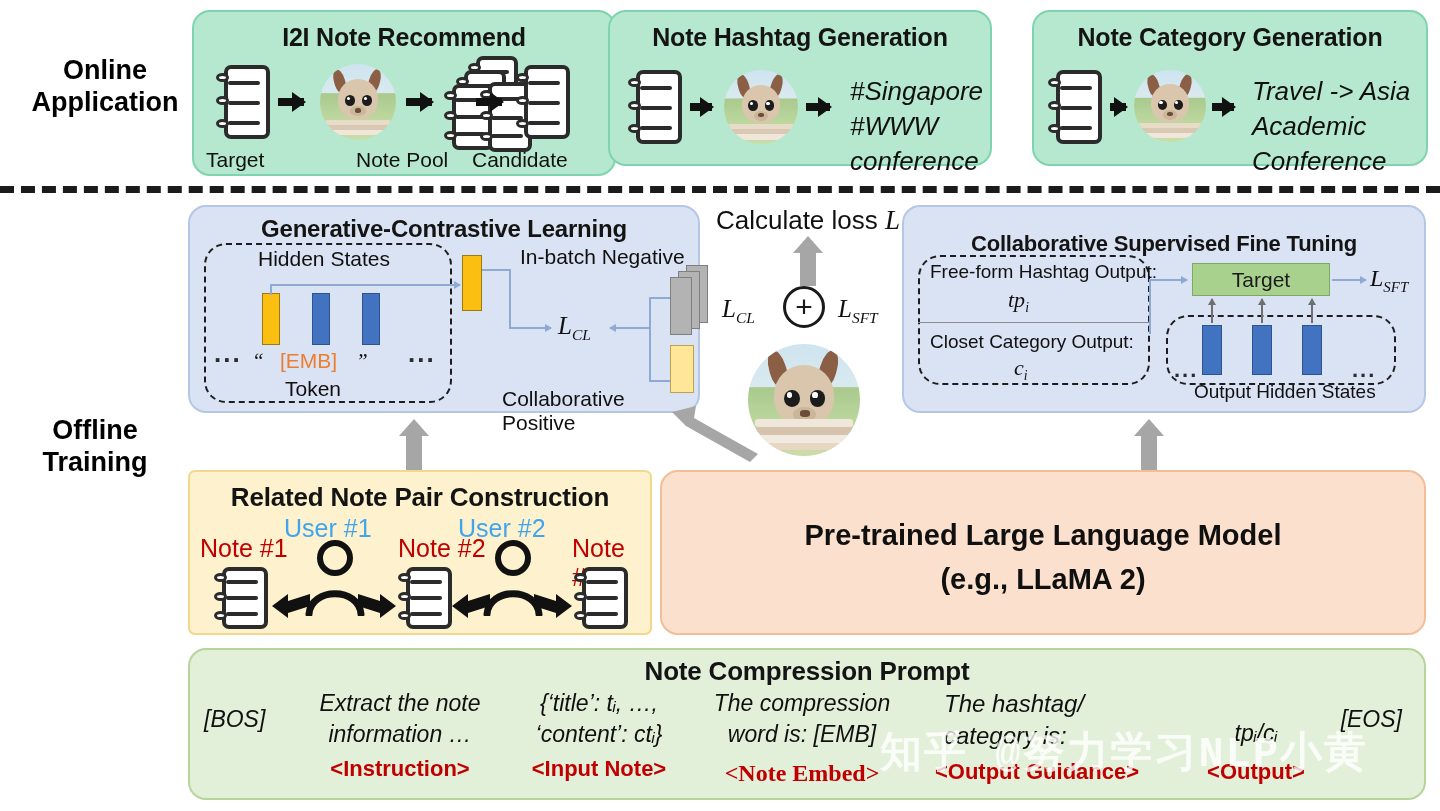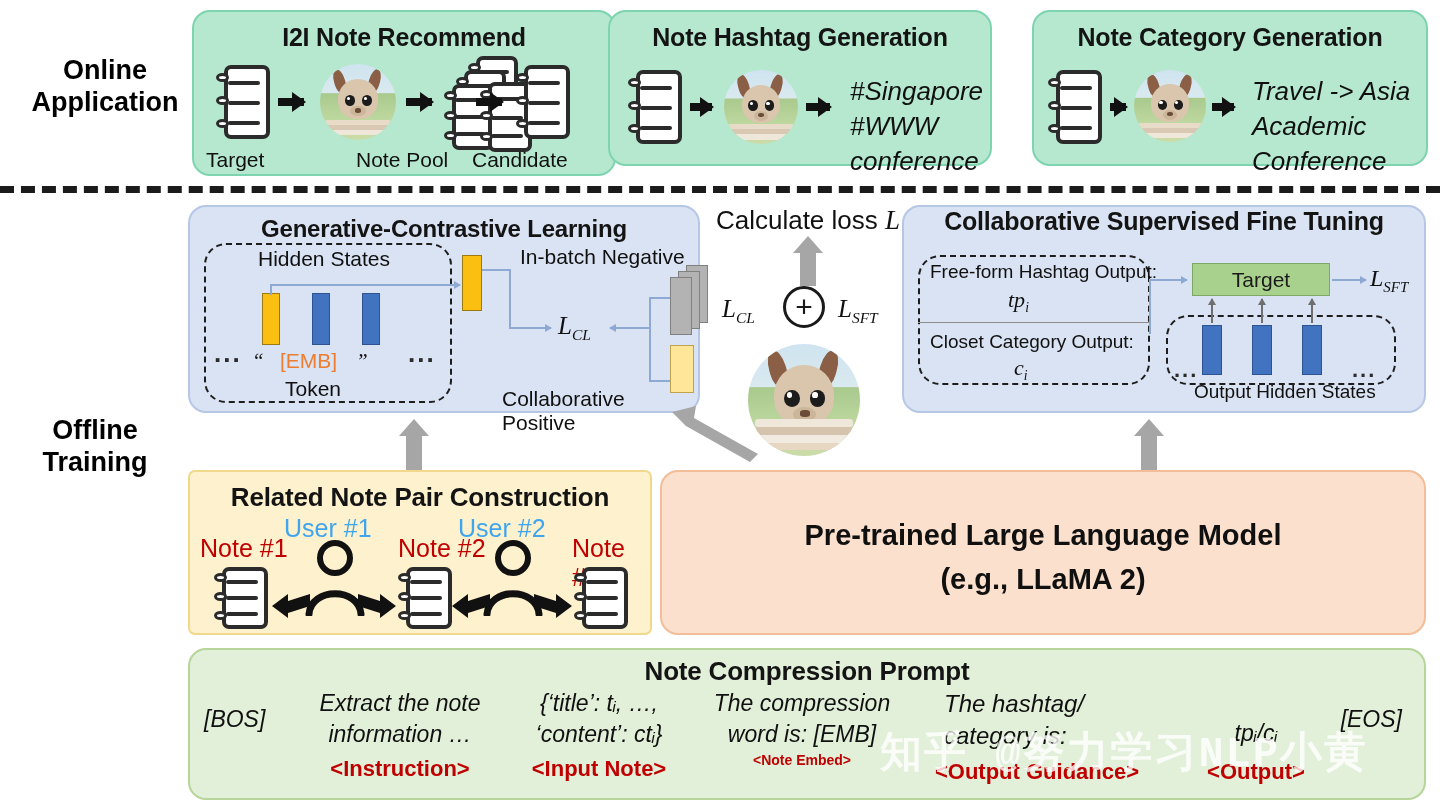--- a/index.html
+++ b/index.html
@@ -363,21 +363,21 @@
     <div class="books" style="bottom:26%; height:7%; background:#efe7da;"></div>
   </div>
 
   <div style="position:absolute; left:672px; top:406px; width:90px; height:56px;">
     <svg width="90" height="56" viewBox="0 0 90 56">
       <polygon points="0,6 24,0 22,12 86,48 78,56 14,20" fill="#a6a6a6"></polygon>
     </svg>
   </div>
 
   <div class="panel blue" style="left:902px; top:205px; width:524px; height:208px;">
-    <div class="panel-title" style="margin-top:0; font-size:25px;">Collaborative Supervised Fine Tuning</div>
+    <div class="panel-title" style="margin-top:24px; font-size:22px;">Collaborative Supervised Fine Tuning</div>
 
     <div class="dashed-box" style="left:14px; top:48px; width:232px; height:130px;"></div>
     <div class="thin-line" style="left:14px; top:115px; width:232px; height:1.4px; background:#8d8d8d;"></div>
 
     <div style="position:absolute; left:26px; top:54px; font-size:19px;">Free-form Hashtag Output:</div>
     <div style="position:absolute; left:104px; top:80px; font-size:22px;" class="math">
       <span>tp</span><sub>i</sub>
     </div>
 
     <div style="position:absolute; left:26px; top:124px; font-size:19px;">Closet Category Output:</div>
@@ -520,21 +520,21 @@
         <div>‘content’: ctᵢ}</div>
       </div>
       <div class="red-tag" style="font-size:22px; margin-top:6px;">&lt;Input Note&gt;</div>
     </div>
 
     <div style="position:absolute; left:508px; top:38px; width:208px; text-align:center;">
       <div class="ital" style="font-size:23px; line-height:1.35;">
         <div>The compression</div>
         <div>word is: [EMB]</div>
       </div>
-      <div class="red-tag" style="font-size:14px; margin-top:2px;">&lt;Note Embed&gt;</div>
+      <div class="red-tag" style="font-size:24px; margin-top:10px;font-family:Liberation Serif, serif;">&lt;Note Embed&gt;</div>
     </div>
 
     <div style="position:absolute; left:726px; top:38px; width:242px; text-align:center;">
       <div class="ital" style="font-size:24px; line-height:1.35; text-align:left; padding-left:28px;">
         <div>The hashtag/</div>
         <div>category is:</div>
       </div>
       <div class="red-tag" style="font-size:22px; margin-top:6px;">&lt;Output Guidance&gt;</div>
     </div>
 

